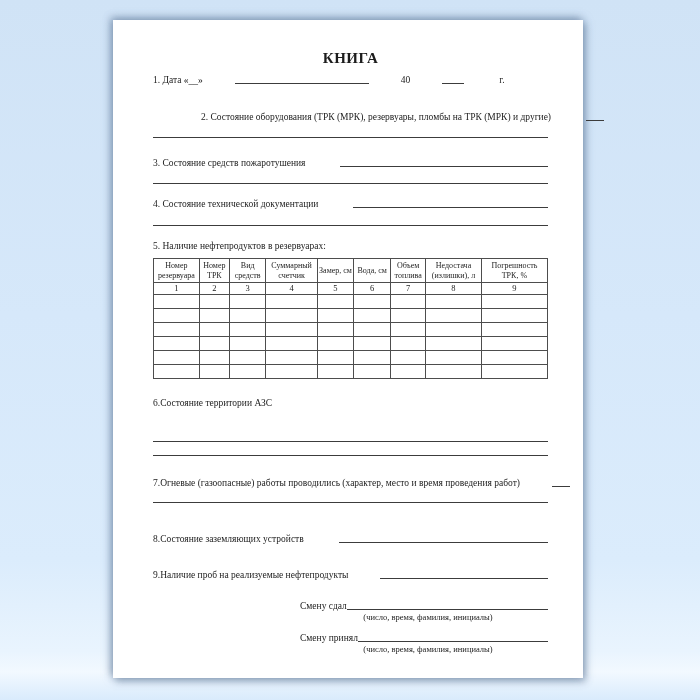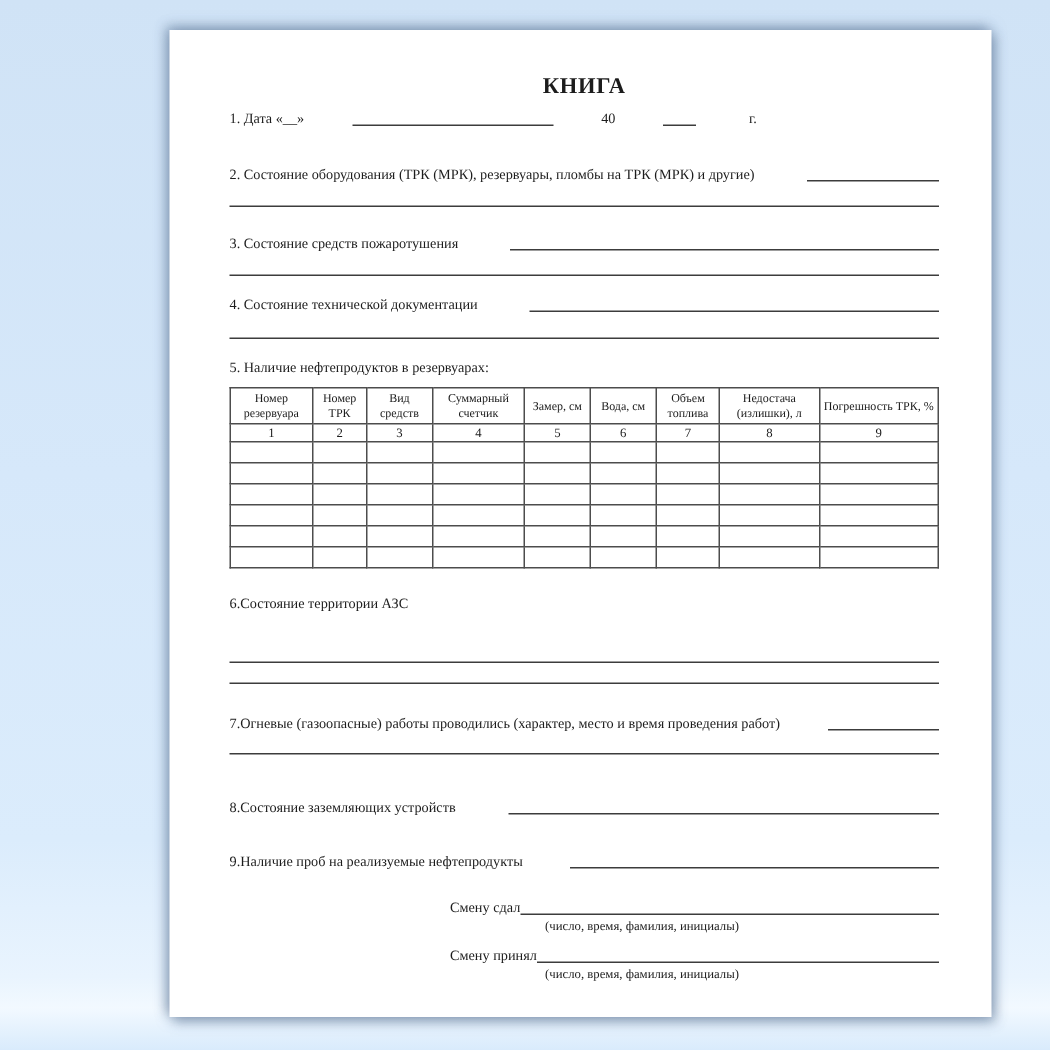--- a/index.html
+++ b/index.html
@@ -6,36 +6,36 @@
   html,body { width:700px; height:700px; }
   body {
     font-family:"Liberation Serif", serif;
     color:#1c1c1c;
   }
   .stage {
     position:relative; width:700px; height:700px; overflow:hidden;
     background:linear-gradient(180deg,#d0e3f6 0%, #d6e8fa 45%, #dbecfc 80%, #e9f4fe 93%, #f2f9ff 96%, #d9ebfc 100%);
   }
   .page {
-    position:absolute; left:113px; top:20px; width:548px; height:658px;
+    position:absolute; left:113px; top:20px; width:470px; height:658px;
     background:#ffffff;
     box-shadow:0 0 9px rgba(100,125,158,0.65), -3px -3px 7px rgba(110,135,165,0.45), 3px 4px 7px rgba(110,135,165,0.45);
   }
   .content { padding:30px 35px 0 40px; font-size:9.5px; line-height:12px; }
   .doc-title { text-align:center; font-weight:bold; font-size:15px; line-height:16px; letter-spacing:0.5px; }
   .doc-subtitle { text-align:center; font-weight:bold; font-size:13.5px; line-height:15px; }
   .frow { display:flex; align-items:stretch; white-space:nowrap;gap:32px; }
   .frow .lbl { flex:0 0 auto; }
   .fill { flex:1 1 auto; border-bottom:1px solid #3c3c3c; margin-bottom:2px; min-width:18px; }
   .seg { flex:0 0 auto; border-bottom:1px solid #3c3c3c; margin-bottom:2px; }
   .w134 { width:134px; }
   .w22 { width:22px; }
   .gap-r { margin-right:3px; }
   .hr { border-bottom:1px solid #3c3c3c; }
-  .mt8  { margin-top:8px; }  .mt25 { margin-top:25px; } .mt19 { margin-top:19px; }
+  .mt8  { margin-top:8px; }  .mt25 { margin-top:25px;margin-left:48px; } .mt19 { margin-top:19px; }
   .mt14 { margin-top:14px; }  .mt18 { margin-top:18px;flex-direction:column; }
   .mt21 { margin-top:21px; } .mt30 { margin-top:30px; } .mt24 { margin-top:24px;text-align:center; }
   .mt9  { margin-top:9px; }
   .h15 { height:15px; } .h16 { height:16px; } .h12 { height:12px; } .h14 { height:14px; }
   table.res {
     width:100%; border-collapse:collapse; table-layout:fixed; margin-top:6px;border-radius:17px;
   }
   table.res th, table.res td {
     border:1px solid #4d4d4d; font-weight:normal; text-align:center;
     font-size:8px; line-height:9.5px; padding:2px 1px; overflow:hidden;

